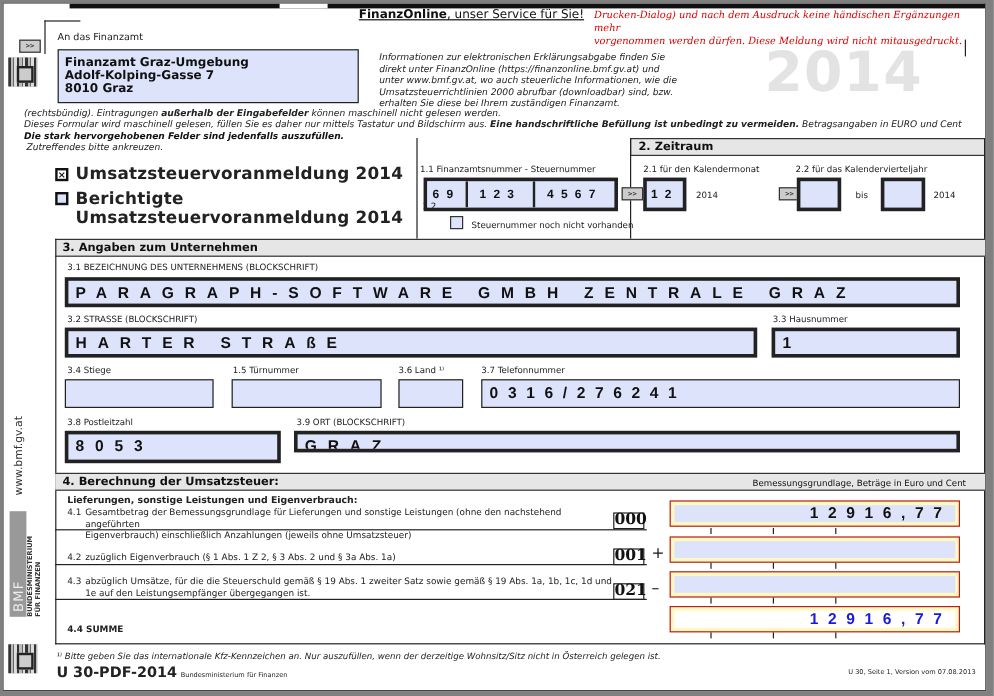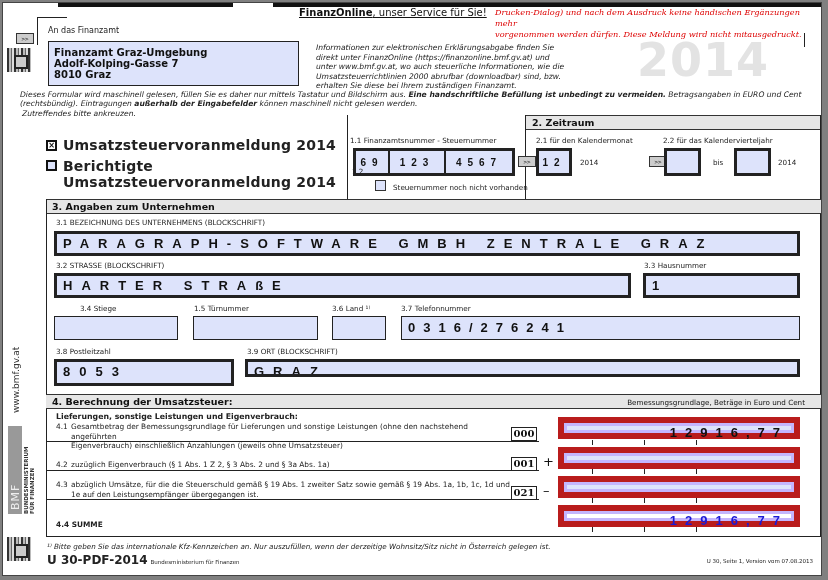--- a/index.html
+++ b/index.html
@@ -30,22 +30,22 @@
   .cb-big { position: absolute; width: 11px; height: 11px; border: 2px solid #111; background: #dde3fb; font-size: 8px; line-height: 7px; text-align: center; font-weight: bold; color: #111; cursor: pointer; }
   .cb-big.checked { background: #fff; }
   .type-label { font-size: 14px; font-weight: bold; color: #222; line-height: 16px; letter-spacing: 0.2px; }
   .sec-head { position: absolute; height: 15px; background: #e6e6e6; border-top: 1px solid #333; border-bottom: 1px solid #333; font-size: 9.5px; font-weight: bold; padding-left: 6px; line-height: 13px; color: #111; }
   .lbl { position: absolute; font-size: 7.2px; color: #222; white-space: nowrap; }
   .field { position: absolute; background: #dde3fb; border: 3px solid #222; font-weight: bold; color: #111; font-family: "Liberation Sans", sans-serif; overflow: hidden; white-space: nowrap; cursor: text; }
   .field.thin-bg { border: 1px solid #222; }
   .field.thin-bg .inner { position: absolute; left: 3px; top: 3px; right: 3px; bottom: 3px; background: #dde3fb; }
   .spaced { letter-spacing: 9px; font-size: 13px; padding-left: 6px; line-height: 19px; }
   .digit-cell { position: absolute; top: 0; height: 100%; display: flex; align-items: center; justify-content: center; font-size: 10px; font-weight: bold; letter-spacing: 6px; }
-  .kz { position: absolute; width: 26px; height: 14px; border: 1px solid #222; background: #fff; font-family: "DejaVu Serif", serif; font-size: 10px; font-weight: bold; line-height: 12px; text-align: center; color: #111; }
-  .amt { position: absolute; width: 242px; height: 22px; border: 6px solid #b91c1c; background: #c4b5fd; }
+  .kz { position: absolute; width: 26px; height: 14px; border: 1px solid #222; background: #fff; font-family: "DejaVu Serif", serif; font-size: 13px; font-weight: bold; line-height: 12px; text-align: center; color: #111; }
+  .amt { position: absolute; width: 242px; height: 22px; border: 1px solid #b91c1c; background: #fef9c3; }
   .amt .inner { position: absolute; left: 3px; top: 3px; right: 3px; bottom: 3px; background: #dde3fb; }
   .amt .val { position: absolute; right: 6px; top: 2px; font-size: 13px; font-weight: bold; letter-spacing: 8px; font-family: "Liberation Sans", sans-serif; color: #111; }
   .amt.sum .inner { background: #fff; }
   .amt.sum .val { color: #1a1ad8; }
   .tick { position: absolute; width: 1px; height: 5px; background: #222; }
   .hline { position: absolute; height: 1px; background: #222; }
   .vline { position: absolute; width: 1px; background: #222; }
   .sign { position: absolute; font-size: 13px; color: #111; }
   .row-text { position: absolute; font-size: 7.4px; color: #222; line-height: 9.5px; }
   .left-strip-text { position: absolute; transform: rotate(-90deg); transform-origin: left top; white-space: nowrap; }
@@ -78,22 +78,23 @@
   <div class="abs fo-title"><b>FinanzOnline</b><span>, unser Service für Sie!</span></div>
   <div class="abs red-note">
     <div>Drucken-Dialog) und nach dem Ausdruck keine händischen Ergänzungen mehr</div>
     <div>vorgenommen werden dürfen. Diese Meldung wird nicht mitausgedruckt.</div>
   </div>
   <div class="abs info-text">Informationen zur elektronischen Erklärungsabgabe finden Sie direkt unter FinanzOnline (https://finanzonline.bmf.gv.at) und unter www.bmf.gv.at, wo auch steuerliche Informationen, wie die Umsatzsteuerrichtlinien 2000 abrufbar (downloadbar) sind, bzw. erhalten Sie diese bei Ihrem zuständigen Finanzamt.</div>
   <div class="abs year-big">2014</div>
   <div class="abs vbar-right"></div>
 
   <div class="abs instr">
+    <div><span>(rechtsbündig). Eintragungen </span><b>außerhalb der Eingabefelder</b><span> können maschinell nicht gelesen werden.</span></div>
     <div><span>Dieses Formular wird maschinell gelesen, füllen Sie es daher nur mittels Tastatur und Bildschirm aus. </span><b>Eine handschriftliche Befüllung ist unbedingt zu vermeiden.</b><span> Betragsangaben in EURO und Cent</span></div>
-    <div><span>(rechtsbündig). Eintragungen </span><b>außerhalb der Eingabefelder</b><span> können maschinell nicht gelesen werden.</span></div>
+    <div class="strong">Die stark hervorgehobenen Felder sind jedenfalls auszufüllen.</div>
     <div style="padding-left:2px;">Zutreffendes bitte ankreuzen.</div>
   </div>
 
   <div class="cb-big checked" style="left:43px;top:137px;">×</div>
   <div class="abs type-label" style="left:60px;top:134px;">Umsatzsteuervoranmeldung 2014</div>
   <div class="cb-big" style="left:43px;top:157px;"></div>
   <div class="abs type-label" style="left:60px;top:155px;">
     <div>Berichtigte</div>
     <div>Umsatzsteuervoranmeldung 2014</div>
   </div>
@@ -132,21 +133,21 @@
   <div class="vline" style="left:43px;top:196px;height:338px;"></div>
 
   <div class="lbl" style="left:53px;top:215px;">3.1  BEZEICHNUNG DES UNTERNEHMENS (BLOCKSCHRIFT)</div>
   <div class="field spaced" style="left:51px;top:228px;width:746px;height:25px;">PARAGRAPH-SOFTWARE GMBH ZENTRALE GRAZ</div>
 
   <div class="lbl" style="left:53px;top:258px;">3.2  STRASSE (BLOCKSCHRIFT)</div>
   <div class="field spaced" style="left:51px;top:270px;width:577px;height:25px;">HARTER STRAßE</div>
   <div class="lbl" style="left:641px;top:258px;">3.3  Hausnummer</div>
   <div class="field spaced" style="left:640px;top:270px;width:157px;height:25px;">1</div>
 
-  <div class="lbl" style="left:53px;top:301px;margin-left:24px;">3.4  Stiege</div>
+  <div class="lbl" style="left:53px;top:301px;">3.4  Stiege</div>
   <div class="field thin-bg" style="left:51px;top:313px;width:124px;height:24px;">
       <div class="inner"></div>
     </div>
   <div class="lbl" style="left:191px;top:301px;">1.5  Türnummer</div>
   <div class="field thin-bg" style="left:190px;top:313px;width:125px;height:24px;">
       <div class="inner"></div>
     </div>
   <div class="lbl" style="left:329px;top:301px;">3.6  Land ¹⁾</div>
   <div class="field thin-bg" style="left:329px;top:313px;width:54px;height:24px;">
       <div class="inner"></div>

